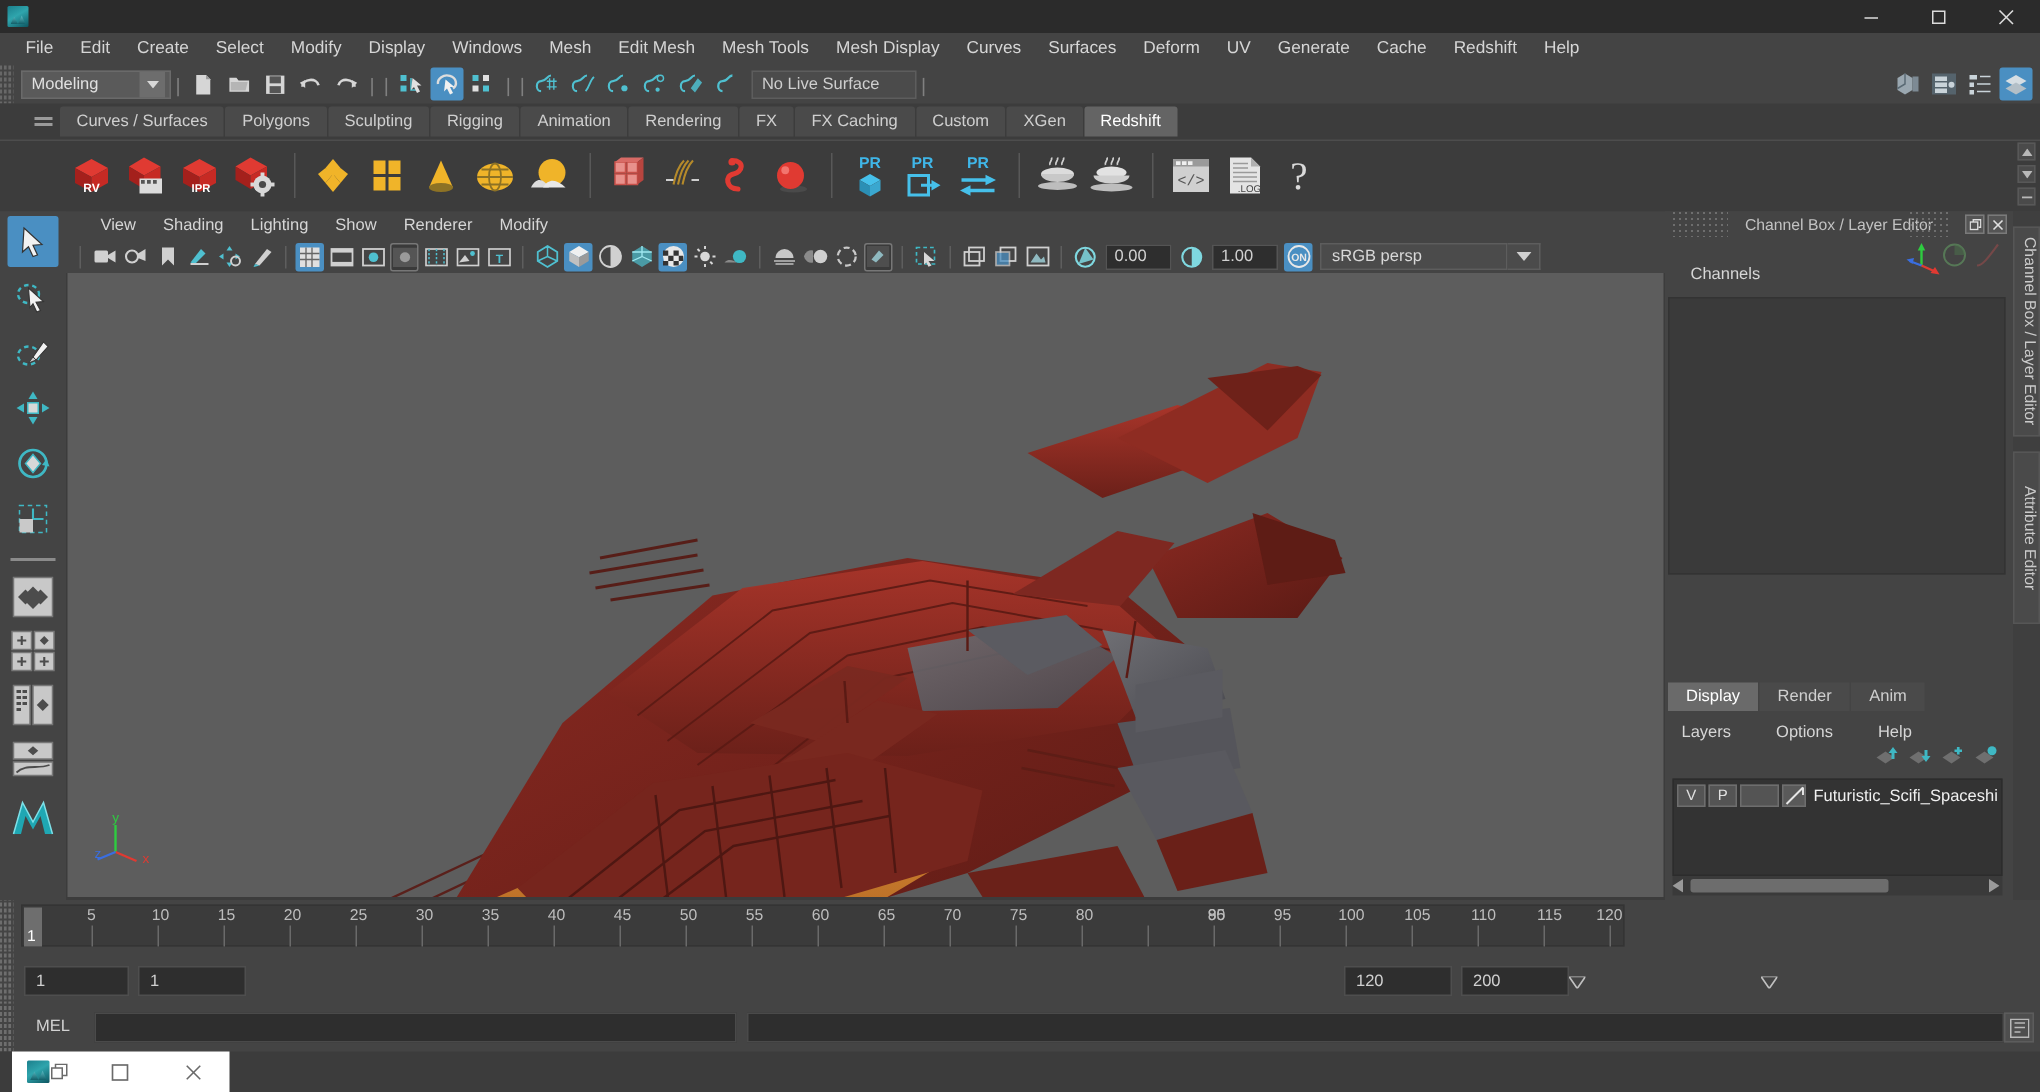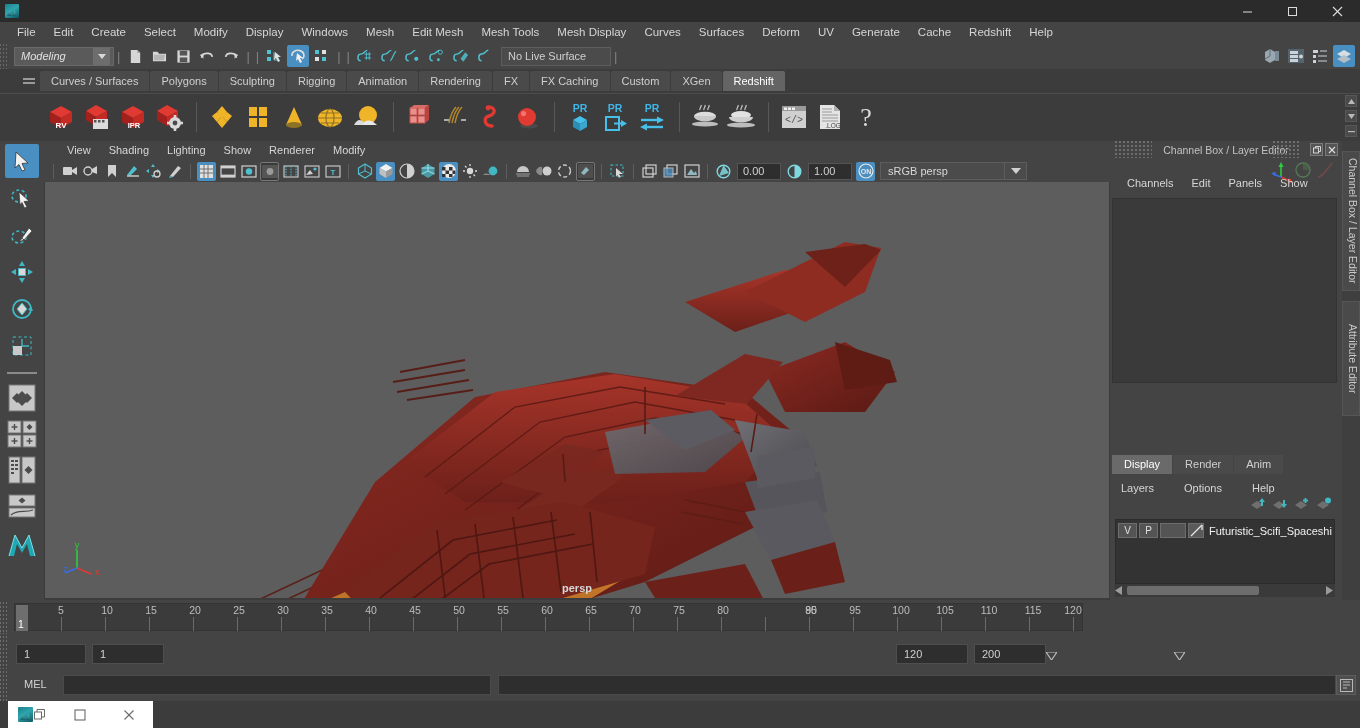--- a/index.html
+++ b/index.html
@@ -51,21 +51,21 @@
     background:#444444; display:flex; align-items:center;
   }
   .gripdots{
     width:9px; height:26px; flex:0 0 auto;
     background-image:radial-gradient(#6e6e6e 1px, transparent 1px);
     background-size:3px 4px; background-position:2px 4px; opacity:.85;
   }
   .menu-select{
     width:100px; height:19px; margin-left:5px; background:#5a5a5a;
     border:1px solid #6a6a6a; display:flex; align-items:center;
-    font-size:11px; color:#e0e0e0; padding-left:6px; position:relative;font-style:italic;
+    font-size:11px; color:#e0e0e0; padding-left:6px; position:relative;
   }
   .menu-select .arrow{
     position:absolute; right:3px; top:0; bottom:0; width:17px;
     background:#6d6d6d; display:flex; align-items:center; justify-content:center;
   }
   .sep-paren{ color:#808080; font-size:13px; margin:0 3px; flex:0 0 auto;}
   .tbtn{
     width:22px; height:22px; flex:0 0 auto; display:flex;
     align-items:center; justify-content:center; margin:0 1px;
   }
@@ -174,21 +174,21 @@
     height:17px; display:flex; align-items:center; justify-content:center;
     font-size:10.5px; color:#c2c2c2; position:relative; background:#444444;
   }
   .rp-dots{
     width:38px; height:17px;
     background-image:radial-gradient(#6e6e6e 1px, transparent 1px);
     background-size:4px 4px; background-position:0 7px;
   }
   .rp-winbtn{ width:13px; height:13px; border:1px solid #7a7a7a; background:#555;
      display:flex;align-items:center;justify-content:center; margin-left:2px;}
-  .rp-menu{ height:20px; display:flex; align-items:flex-end; padding-left:8px; }
+  .rp-menu{ height:20px; display:flex; align-items:flex-end; padding-left:8px;flex-direction:column; }
   .rp-menu .mi{ padding:0 9px; font-size:11px; color:#d6d6d6; line-height:20px; }
   .channelbox{
     position:absolute; left:2px; top:57px; width:225px; height:185px;
     background:#3a3a3a; border:1px solid #333;
   }
   .rp-gizmo{ position:absolute; right:46px; top:18px; width:26px; height:24px; }
   .layer-tabs{ position:absolute; left:2px; top:313px; display:flex; align-items:flex-end; height:20px;}
   .ltab{ height:19px; line-height:19px; padding:0 12px; font-size:11px; background:#4a4a4a;
      color:#cfcfcf; margin-right:1px; }
   .ltab.active{ background:#6a6a6a; color:#fff; }
@@ -1268,21 +1268,20 @@
         <svg width="42" height="42" viewBox="0 0 42 42">
           <line x1="14" y1="28" x2="14" y2="10" stroke="#2ecc40" stroke-width="1.6"></line>
           <text x="14" y="8" font-size="9" fill="#2ecc40" font-family="Liberation Sans" text-anchor="middle">y</text>
           <line x1="14" y1="28" x2="28" y2="34" stroke="#e03a32" stroke-width="1.6"></line>
           <text x="32" y="35" font-size="9" fill="#e03a32" font-family="Liberation Sans">x</text>
           <line x1="14" y1="28" x2="2" y2="33" stroke="#3a6ee0" stroke-width="1.6"></line>
           <text x="0" y="32" font-size="9" fill="#3a6ee0" font-family="Liberation Sans">z</text>
         </svg>
       </div>
 
-      <div class="persp-label">persp</div>
     </div>
   </div>
 
   <div class="rightpanel">
     <div class="rp-title">
       <div class="rp-dots" style="position:absolute;left:4px;top:0"></div>
       <span>Channel Box / Layer Editor</span>
       <div class="rp-dots" style="position:absolute;right:42px;top:0;width:28px"></div>
       <div style="position:absolute; right:4px; top:2px; display:flex;">
         <div class="rp-winbtn">

